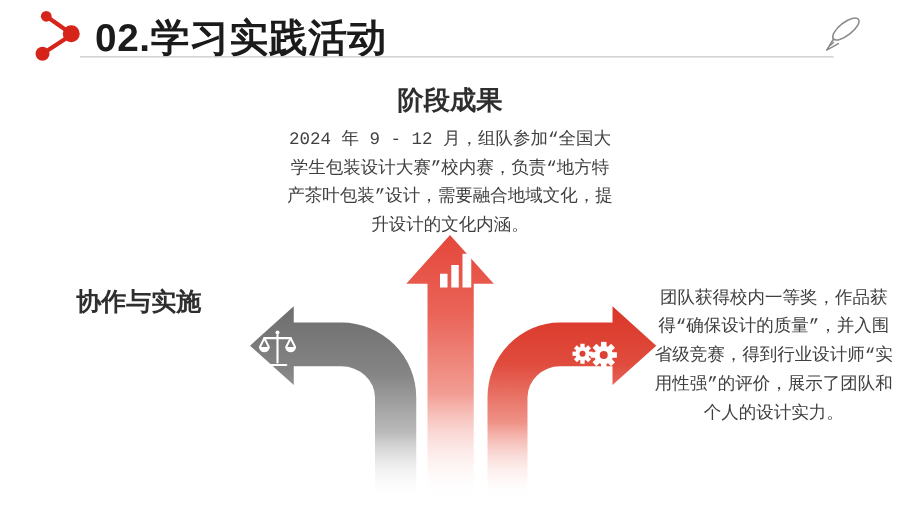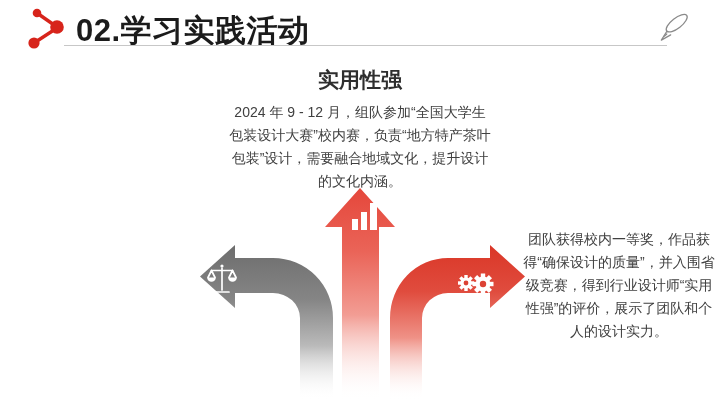--- a/index.html
+++ b/index.html
@@ -16,21 +16,21 @@
   .header-underline {
     position:absolute; left:64px; top:45px; width:603px; height:1px;
     background:#c7c7c7;
   }
   .share-icon { position:absolute; left:25px; top:6px; width:46px; height:46px; }
   .pen-icon   { position:absolute; left:653px; top:11px; width:40px; height:36px; }
 
   
   .section { position:absolute; text-align:center; }
   .sec-title { font-size:21px; font-weight:700; color:#2e2e2e; margin:0 0 7px 0; }
-  .sec-body  { font-size:14px; color:#404040; line-height:23px; margin:0; }
+  .sec-body  { font-size:14px; color:#404040; line-height:23px; margin:0;font-family:Liberation Mono, monospace; }
 
   .section-background    { left:228px; top:66px;  width:264px; }
   .section-collaboration { left:14px;  top:228px; width:194px; }
   .section-results       { left:522px; top:228px; width:194px; }
   .section-collaboration .sec-title, .section-results .sec-title { font-size:20px; }
 
   
   .arrows-diagram { position:absolute; left:190px; top:186px; width:340px; height:219px; }
 </style>
 </head>
@@ -53,25 +53,26 @@
 
   <svg class="pen-icon" viewBox="0 0 36 34" aria-hidden="true">
     <g fill="none" stroke="#8a8a8a" stroke-width="1.2" stroke-linejoin="round" stroke-linecap="round">
       <ellipse cx="21.5" cy="11.5" rx="12" ry="4.8" transform="rotate(-38 21.5 11.5)"></ellipse>
       <path d="M 12.2 19.1 L 7 27.5 L 15.8 22.6"></path>
       <path d="M 9.8 23.8 l 2.3 -2.1"></path>
     </g>
   </svg>
 
   <div class="section section-background">
-    <h2 class="sec-title">实用性强</h2>
+    <h2 class="sec-title">阶段成果</h2>
     <p class="sec-body">2024 年 9 - 12 月，组队参加“全国大学生包装设计大赛”校内赛，负责“地方特产茶叶包装”设计，需要融合地域文化，提升设计的文化内涵。</p>
   </div>
 
   <div class="section section-collaboration">
+    <h2 class="sec-title">协作与实施</h2>
   </div>
 
   <div class="section section-results">
     <p class="sec-body">团队获得校内一等奖，作品获得“确保设计的质量”，并入围省级竞赛，得到行业设计师“实用性强”的评价，展示了团队和个人的设计实力。</p>
   </div>
 
   <svg class="arrows-diagram" viewBox="0 0 340 219" aria-hidden="true">
     <defs>
       <linearGradient id="grayGrad" gradientUnits="userSpaceOnUse" x1="0" y1="59" x2="0" y2="214">
         <stop offset="0" stop-color="#6d6d6d"></stop>

